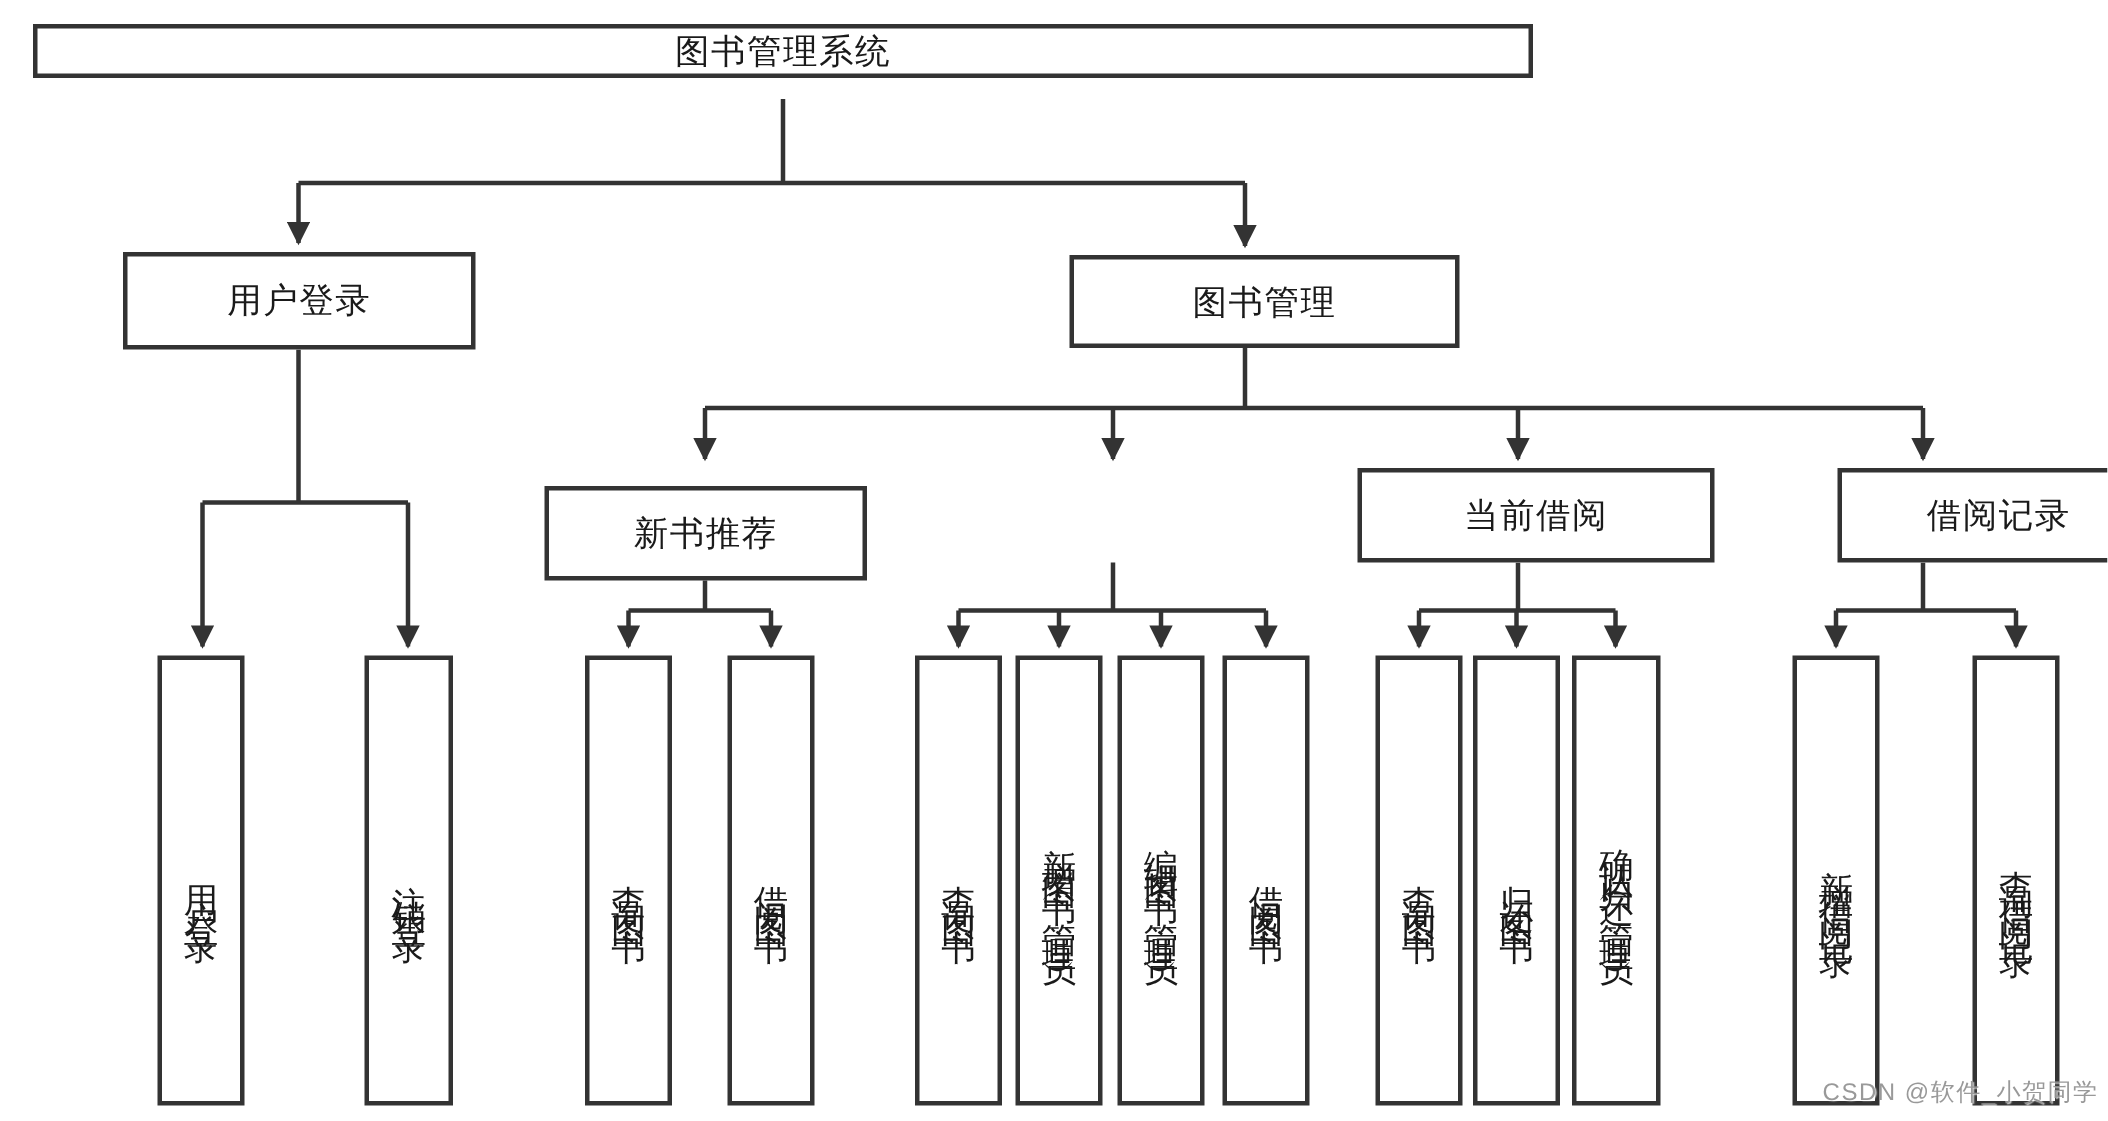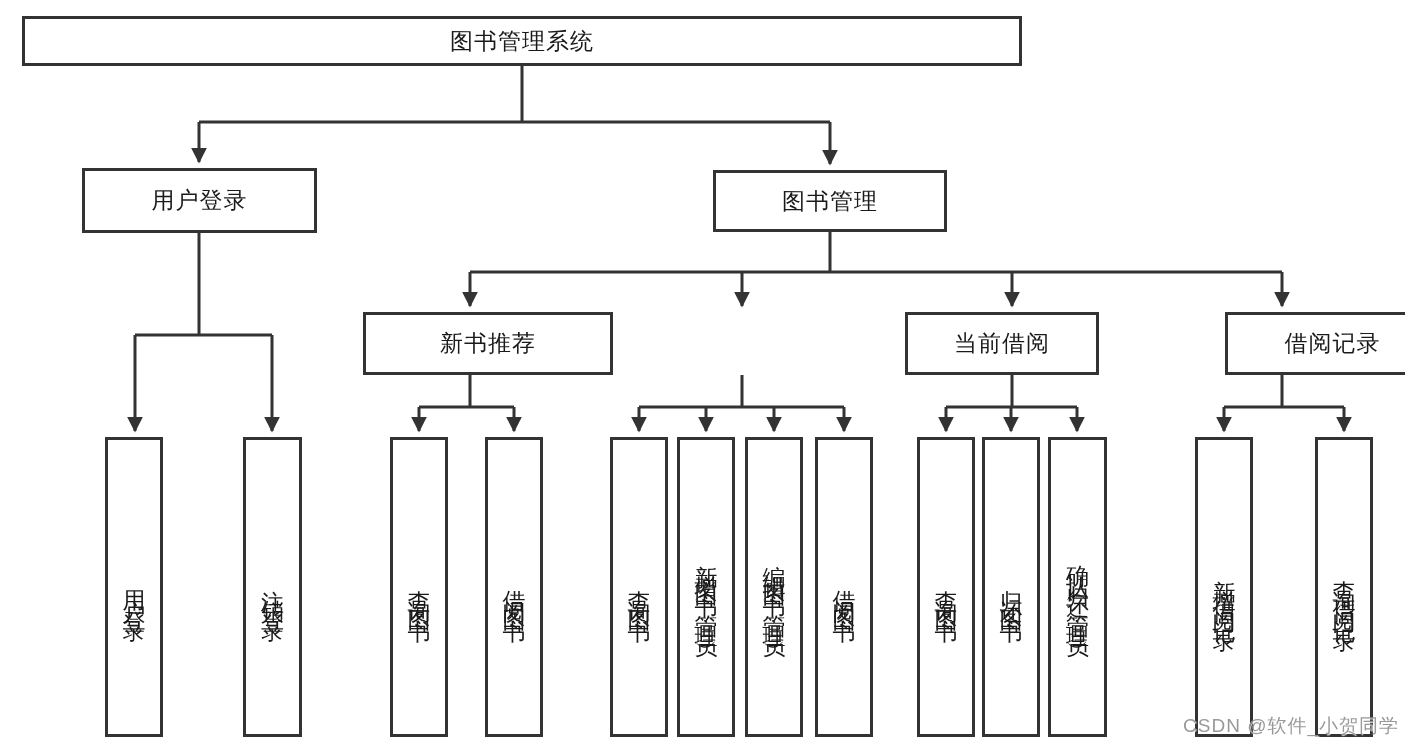--- a/index.html
+++ b/index.html
@@ -39,21 +39,21 @@
     letter-spacing: 10px;
     font-size: 23px;
     line-height: 1;
     padding-top: 10px; 
   }
 
   .watermark {
     position: absolute;
     right: 6px;
     bottom: 8px;
-    font-size: 19px;
+    font-size: 16px;
     color: rgba(148,148,148,0.95);
     text-shadow: 1px 1px 1px rgba(255,255,255,0.85);
     letter-spacing: 1px;
     z-index: 5;
   }
 </style>
 </head>
 <body>
 
 <div id="canvas">
@@ -94,27 +94,27 @@
       <path d="M946 407 V431" marker-end="url(#arr)"></path>
       <path d="M1011 407 V431" marker-end="url(#arr)"></path>
       <path d="M1077 407 V431" marker-end="url(#arr)"></path>
 
       <path d="M1282 375 V407 M1224 407 H1344"></path>
       <path d="M1224 407 V431" marker-end="url(#arr)"></path>
       <path d="M1344 407 V431" marker-end="url(#arr)"></path>
     </g>
   </svg>
 
-  <div class="box" style="left:22px; top:16px; width:1000px; height:50px">图书管理系统</div>
+  <div class="box" style="left:22px; top:16px; width:1000px; height:36px">图书管理系统</div>
 
   <div class="box" style="left:82px; top:168px; width:235px; height:65px">用户登录</div>
-  <div class="box" style="left:713px; top:170px; width:234px; height:62px">图书管理</div>
+  <div class="box" style="left:713px; top:170px; width:260px; height:62px">图书管理</div>
 
-  <div class="box" style="left:363px; top:312px; width:250px; height:63px">新书推荐</div>
-  <div class="box" style="left:905px; top:312px; width:194px; height:63px">当前借阅</div>
+  <div class="box" style="left:363px; top:324px; width:215px; height:63px">新书推荐</div>
+  <div class="box" style="left:905px; top:312px; width:238px; height:63px">当前借阅</div>
   <div class="box" style="left:1225px; top:312px; width:215px; height:63px">借阅记录</div>
 
   <div class="box vbox" style="left:105px; top:437px; width:58px; height:300px">用户登录</div>
   <div class="box vbox" style="left:243px; top:437px; width:59px; height:300px">注销登录</div>
 
   <div class="box vbox" style="left:390px; top:437px; width:58px; height:300px">查询图书</div>
   <div class="box vbox" style="left:485px; top:437px; width:58px; height:300px">借阅图书</div>
 
   <div class="box vbox" style="left:610px; top:437px; width:58px; height:300px">查询图书</div>
   <div class="box vbox" style="left:677px; top:437px; width:58px; height:300px">新增图书（管理员）</div>

